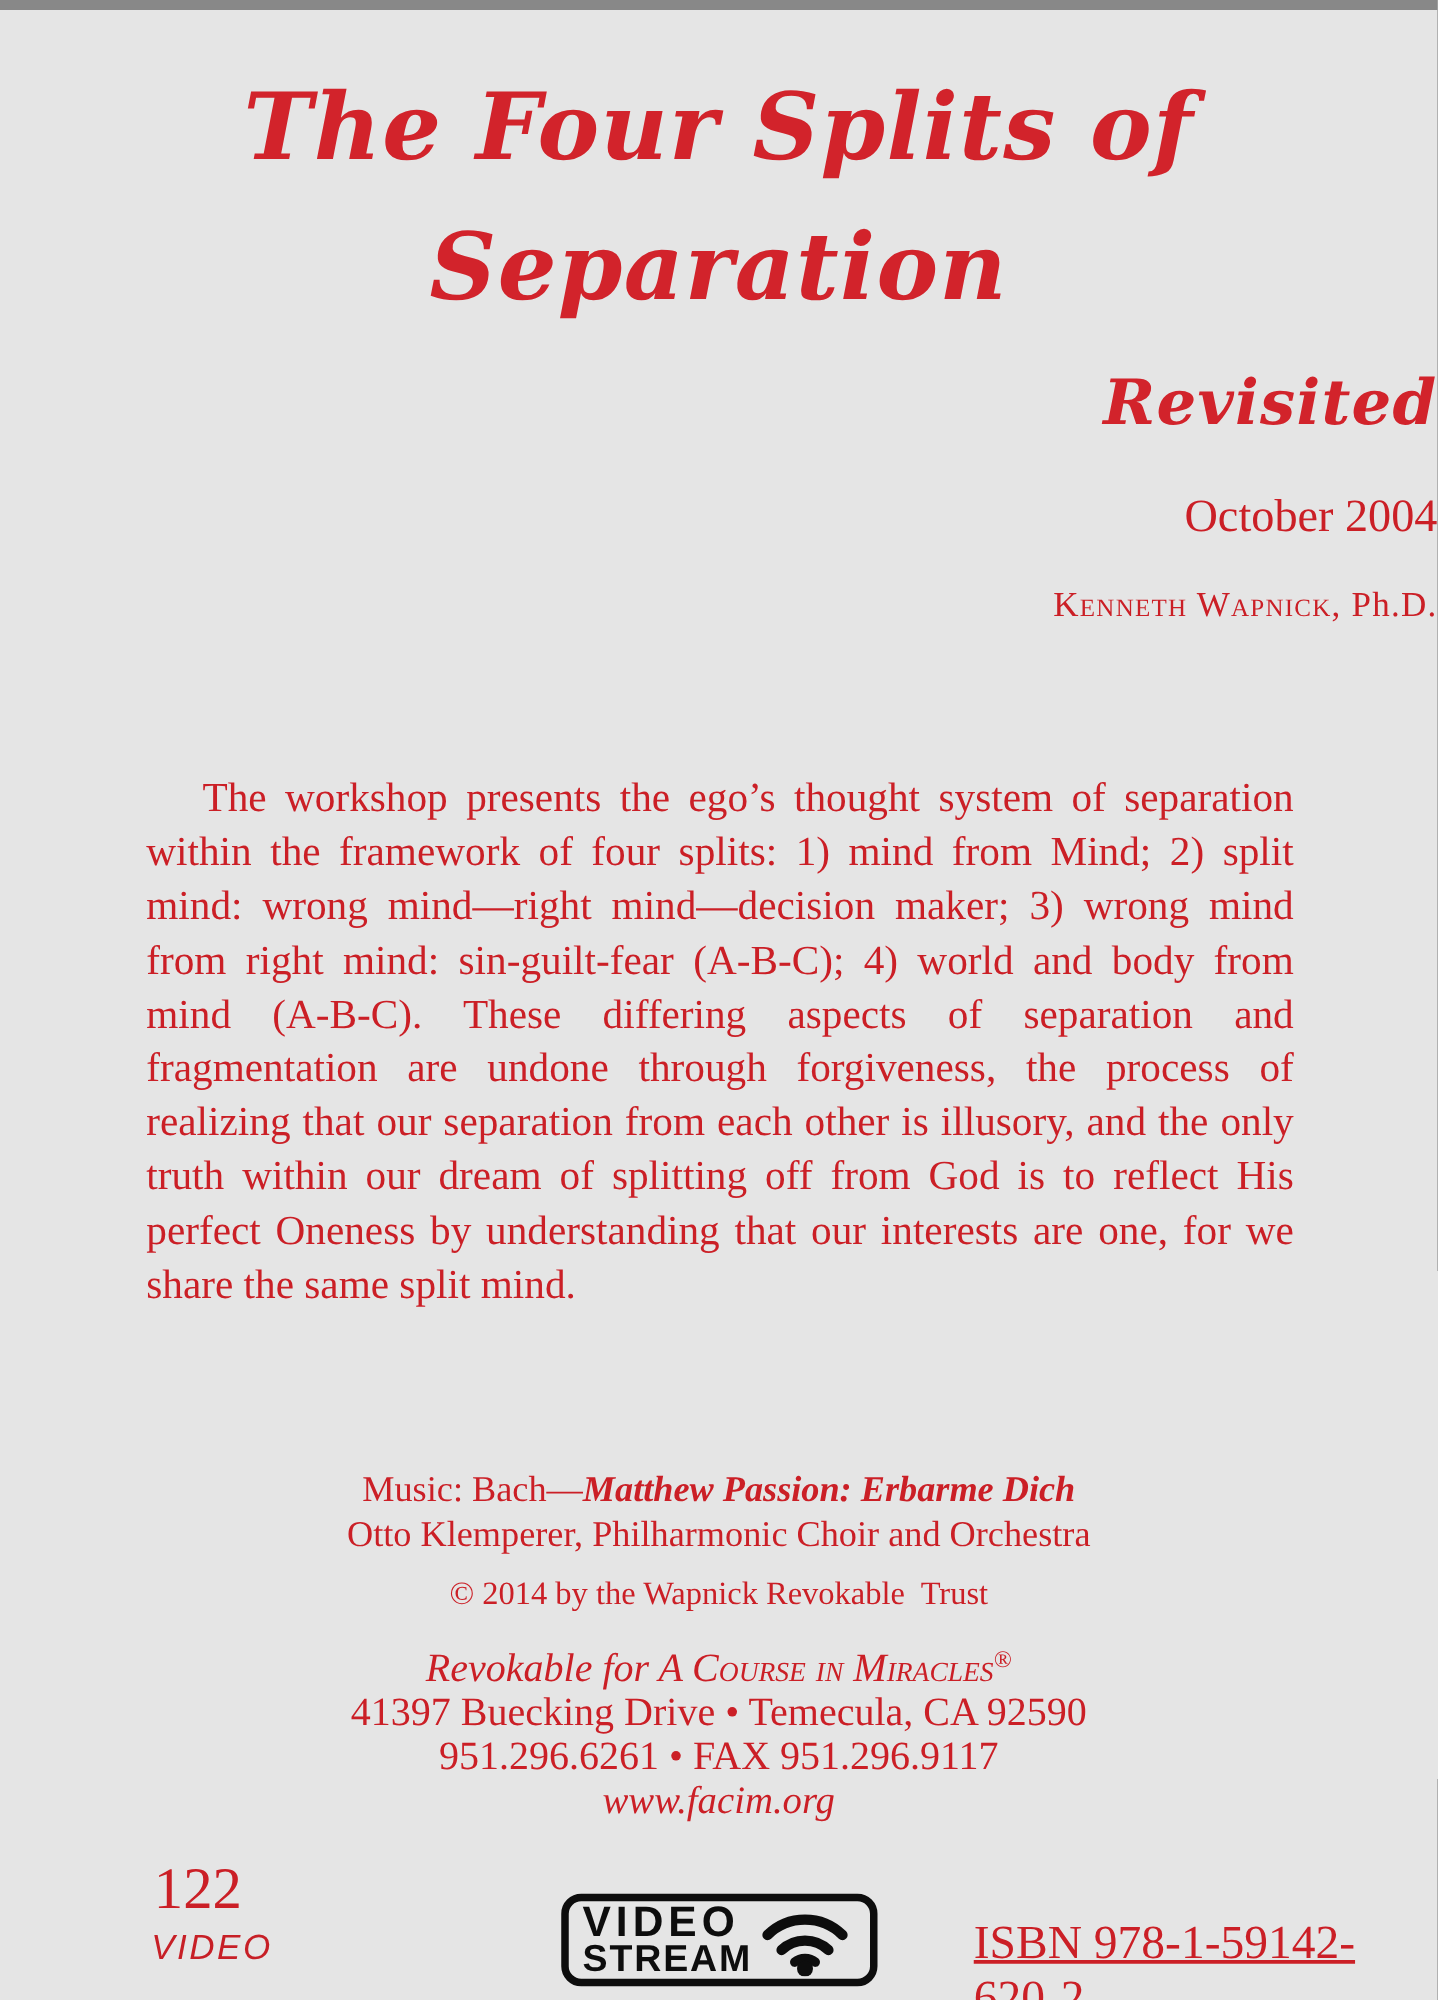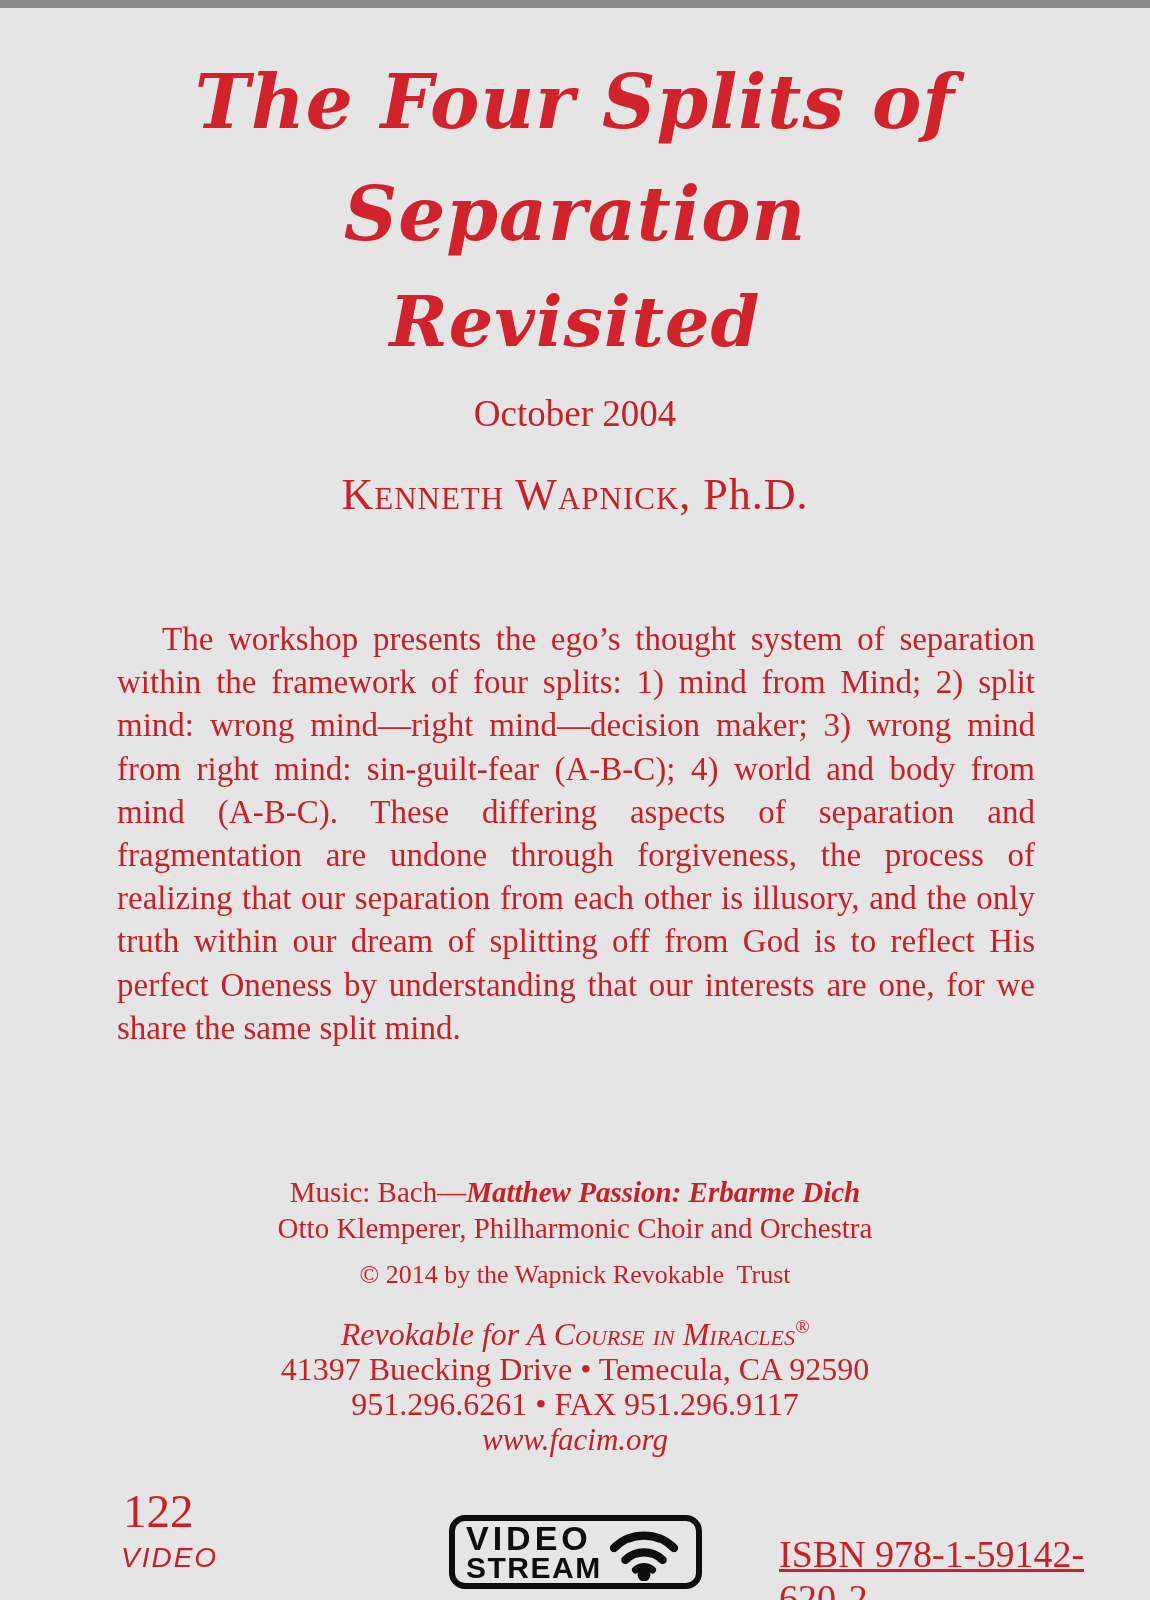--- a/index.html
+++ b/index.html
@@ -17,28 +17,28 @@
 
   .title-block {
     position: absolute;
     top: 38px;
     font-family: "DejaVu Serif", serif;
     font-style: italic;
     font-weight: bold;
     color: #D2232B;
   }
   .title-line1 { font-size: 74px; line-height: 112px; letter-spacing: 1px; }
-  .title-line2 { font-size: 70px; line-height: 104px; letter-spacing: 1px; }
+  .title-line2 { font-size: 50px; line-height: 104px; letter-spacing: 1px; text-align: right; }
 
   .subtitle { position: absolute; top: 300px; font-size: 38px; }
   .subtitle em { font-style: italic; }
 
-  .date-line { position: absolute; top: 384px; font-size: 37px; }
+  .date-line { position: absolute; top: 384px; font-size: 37px; text-align: right; }
 
-  .author-line { position: absolute; top: 461px; font-size: 44px; letter-spacing: 1px; }
+  .author-line { position: absolute; top: 461px; font-size: 28px; letter-spacing: 1px; text-align: right; }
   .author-line .sc { font-variant: small-caps; }
 
   .description {
     position: absolute;
     top: 610px;
     left: 117px;
     width: 918px;
     font-size: 33px;
     line-height: 43.2px;
     text-align: justify;

